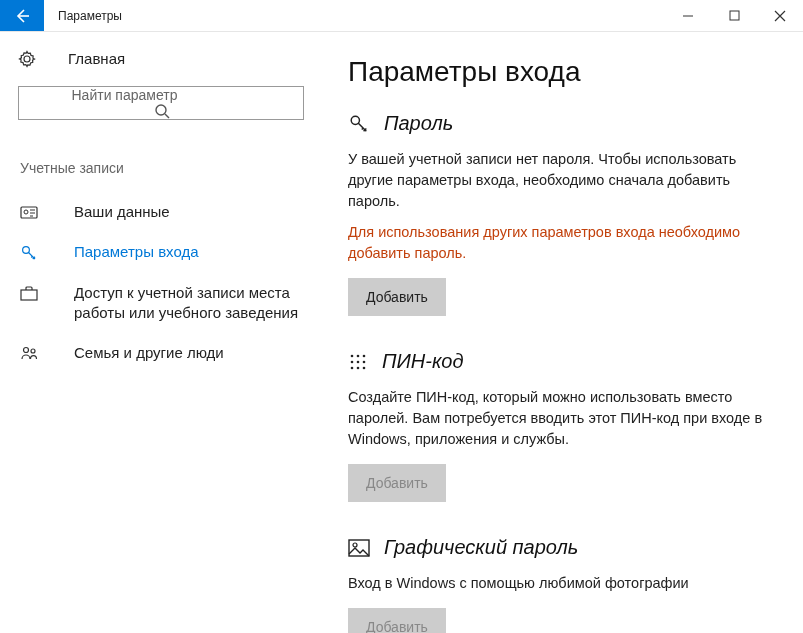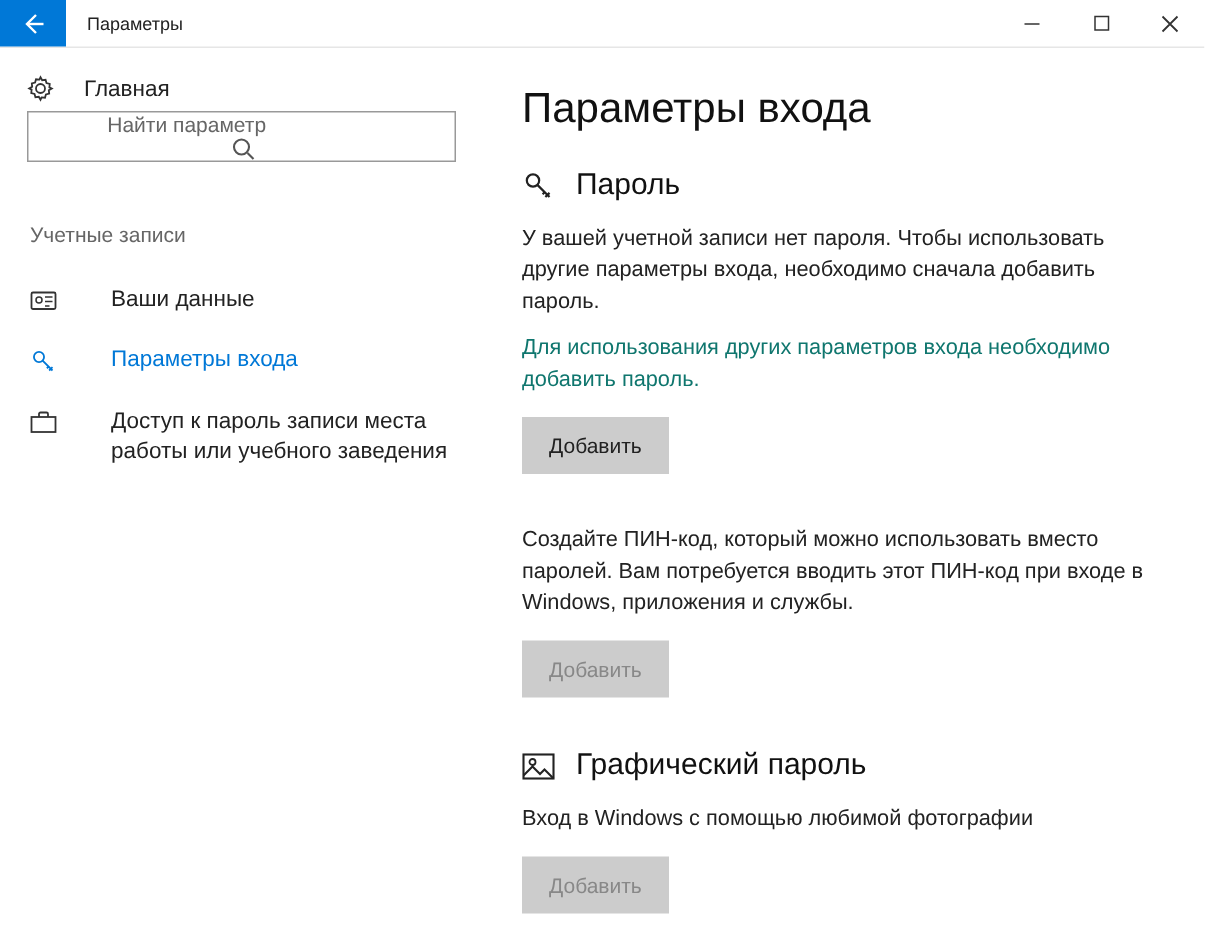--- a/index.html
+++ b/index.html
@@ -56,23 +56,23 @@
     padding: 18px 10px 0 18px;
   }
   .content {
     flex: 1;
     padding: 24px 28px 0 18px;
   }
 
   
   .home-row {
     display: flex;
-    align-items: center;
-    gap: 20px;
-    margin-bottom: 6px;
+    align-items: flex-start;
+    gap: 32px;
+    margin-bottom: 18px;
     color: #222;
     font-size: 15px;
   }
   .home-row .icon { width: 18px; display:flex; justify-content:center; }
 
   .searchbox {
     display: flex;
     align-items: center;
     border: 1px solid #999;
     height: 34px;
@@ -136,29 +136,30 @@
   .section-header {
     display: flex;
     align-items: center;
     gap: 14px;
     margin-bottom: 14px;
   }
   .section-header h2 {
     font-weight: 400;
     font-size: 20px;
     color: #111;
+    font-style: italic;
   }
   .section p {
     font-size: 14.5px;
     color: #222;
     line-height: 1.45;
     margin-bottom: 10px;
     max-width: 430px;
   }
-  .section p.warn { color: #0f766e; }
+  .section p.warn { color: #c2410c; }
   .btn {
     display: inline-block;
     background: #ccc;
     border: none;
     padding: 11px 18px;
     font-size: 14px;
     color: #222;
     margin-top: 4px;
     font-family: inherit;
   }
@@ -240,21 +241,31 @@
         </span>
         <span class="label">Параметры входа</span>
       </li>
       <li class="nav-item">
         <span class="icon">
           <svg width="18" height="16" viewBox="0 0 18 16">
               <rect x="1" y="5" width="16" height="10" stroke="currentColor" stroke-width="1.2" fill="none"></rect>
               <path d="M6 5V3a1 1 0 0 1 1-1h4a1 1 0 0 1 1 1v2" stroke="currentColor" stroke-width="1.2" fill="none"></path>
             </svg>
         </span>
-        <span class="label">Доступ к пароль записи места работы или учебного заведения</span>
+        <span class="label">Доступ к учетной записи места работы или учебного заведения</span>
+      </li>
+      <li class="nav-item">
+        <span class="icon">
+          <svg width="18" height="16" viewBox="0 0 18 16">
+              <circle cx="6" cy="5" r="2.5" stroke="currentColor" stroke-width="1.2" fill="none"></circle>
+              <circle cx="13" cy="6" r="2" stroke="currentColor" stroke-width="1.2" fill="none"></circle>
+              <path d="M2 14c0-2.2 1.8-4 4-4s4 1.8 4 4M10.5 14c0-1.8 1.3-3.3 3-3.3s3 1.5 3 3.3" stroke="currentColor" stroke-width="1.2" fill="none"></path>
+            </svg>
+        </span>
+        <span class="label">Семья и другие люди</span>
       </li>
     </ul>
 
   </div>
 
   <div class="content">
     <h1 class="page-title">Параметры входа</h1>
 
     <div class="section">
       <div class="section-header">
@@ -265,20 +276,36 @@
             </svg>
         </span>
         <h2>Пароль</h2>
       </div>
       <p>У вашей учетной записи нет пароля. Чтобы использовать другие параметры входа, необходимо сначала добавить пароль.</p>
       <p class="warn">Для использования других параметров входа необходимо добавить пароль.</p>
       <button class="btn">Добавить</button>
     </div>
 
     <div class="section">
+      <div class="section-header">
+        <span>
+          <svg width="20" height="20" viewBox="0 0 20 20">
+            <circle cx="4" cy="4" r="1.3" fill="#222"></circle>
+              <circle cx="10" cy="4" r="1.3" fill="#222"></circle>
+              <circle cx="16" cy="4" r="1.3" fill="#222"></circle>
+            <circle cx="4" cy="10" r="1.3" fill="#222"></circle>
+              <circle cx="10" cy="10" r="1.3" fill="#222"></circle>
+              <circle cx="16" cy="10" r="1.3" fill="#222"></circle>
+            <circle cx="4" cy="16" r="1.3" fill="#222"></circle>
+              <circle cx="10" cy="16" r="1.3" fill="#222"></circle>
+              <circle cx="16" cy="16" r="1.3" fill="#222"></circle>
+          </svg>
+        </span>
+        <h2>ПИН-код</h2>
+      </div>
       <p>Создайте ПИН-код, который можно использовать вместо паролей. Вам потребуется вводить этот ПИН-код при входе в Windows, приложения и службы.</p>
       <button class="btn disabled">Добавить</button>
     </div>
 
     <div class="section">
       <div class="section-header">
         <span>
           <svg width="22" height="18" viewBox="0 0 22 18">
               <rect x="1" y="1" width="20" height="16" stroke="#222" stroke-width="1.4" fill="none"></rect>
               <circle cx="7" cy="6" r="2" stroke="#222" stroke-width="1.2" fill="none"></circle>

